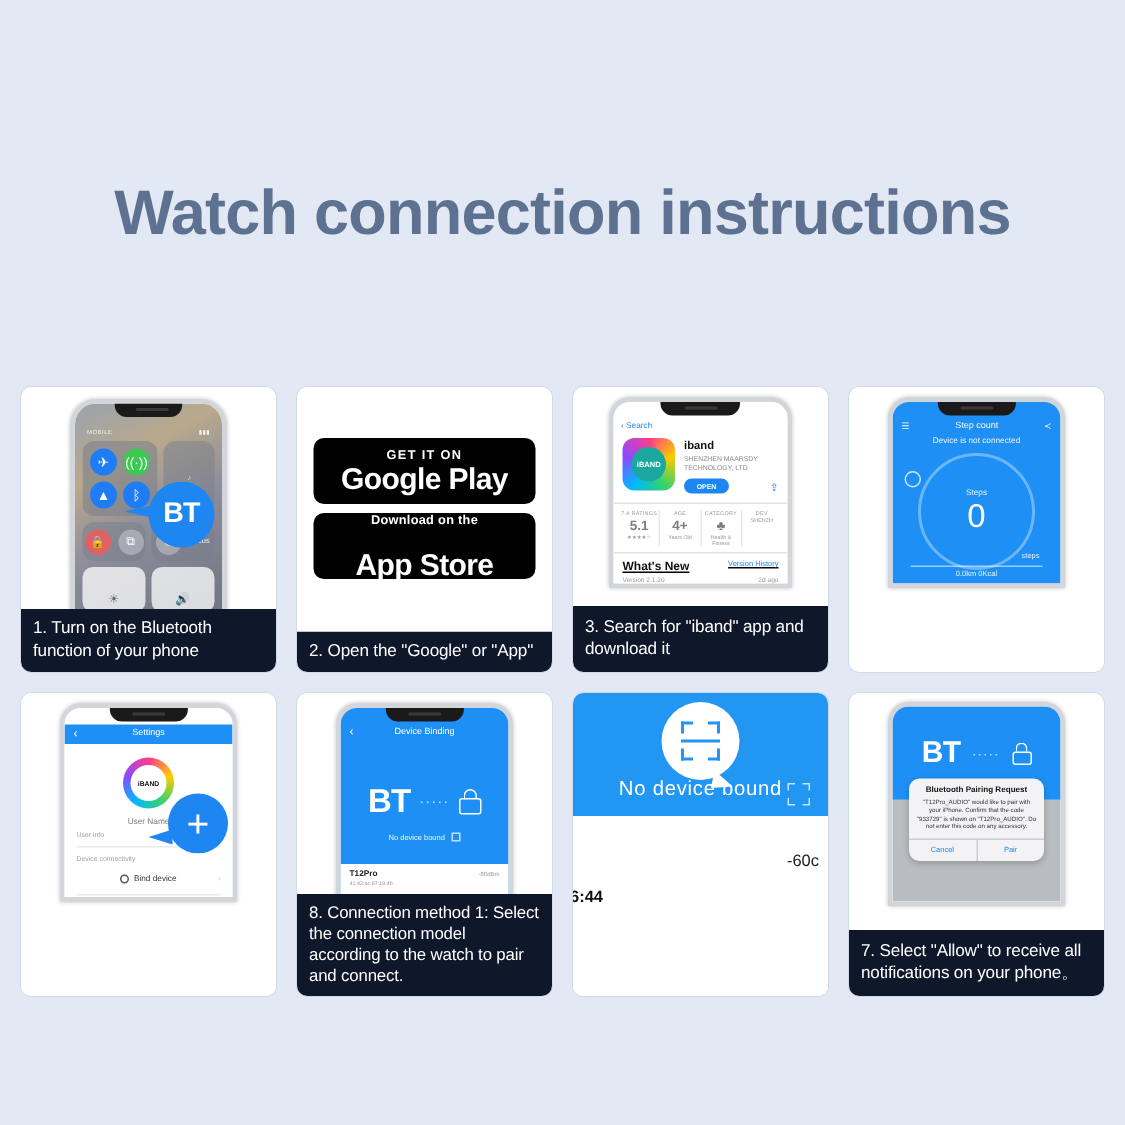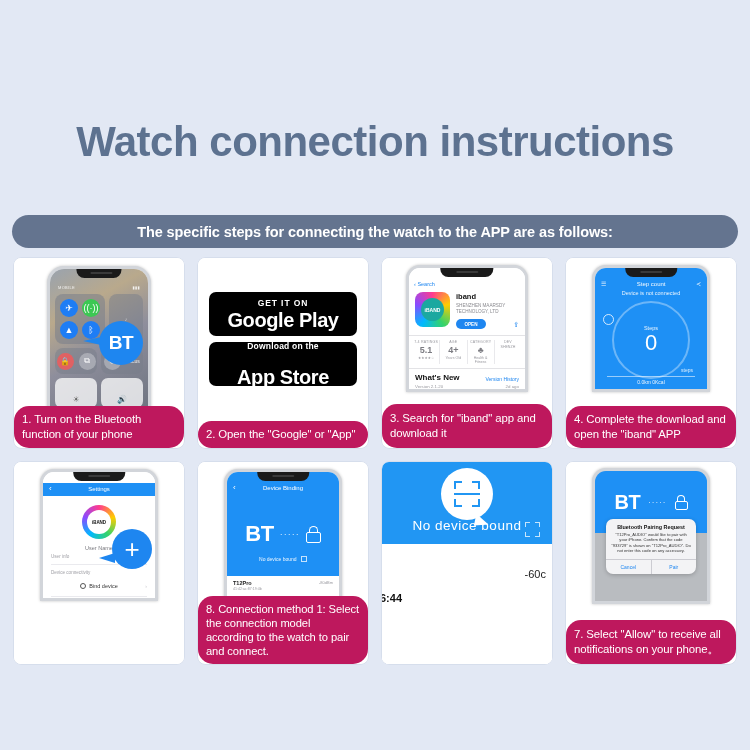--- a/index.html
+++ b/index.html
@@ -51,28 +51,27 @@
     position: relative;
     display: flex; flex-direction: column;
     box-shadow: 0 0 0 0.5px rgba(140,155,185,0.25);
   }
   .card-media {
     flex: 1 1 auto; position: relative; overflow: hidden;
     background: #ffffff;
     display: flex; align-items: flex-start; justify-content: center;
   }
   .card-caption {
-    background: #be185d;
+    background: #0f172a;
     color: #ffffff;
     font-size: 11.4px;
     line-height: 14.5px;
     padding: 6px 8px 7px 8px;
     letter-spacing: -0.1px;
     flex: 0 0 auto;
-    border-radius: 15px;
   }
   .cap3 { padding-top: 7px; padding-bottom: 8px; }
   .cap6 { font-size: 11.2px; line-height: 14px; padding-bottom: 6px; }
 
   
   .phone {
     position: relative;
     border: 3px solid #d2d5da;
     border-radius: 17px 17px 0 0;
     background: #fff;
@@ -183,22 +182,22 @@
   .as-name { font-size:7.5px; font-weight:bold; color:#111; }
   .as-dev { font-size:4.6px; color:#8a8a8f; line-height:6px; margin-top:2px;}
   .as-open { margin-top:4px; width:30px;height:10px;border-radius:5px;background:#1e86f0;
              color:#fff;font-size:4.6px;font-weight:bold;display:flex;align-items:center;justify-content:center;}
   .as-stats { display:flex; border-top:0.5px solid #e3e3e6; margin-top:6px; padding:4px 4px 4px 4px;}
   .as-stat { flex:1; text-align:center; border-right:0.5px solid #e9e9ec;}
   .as-stat:last-child{border-right:none;}
   .as-stat-lbl{font-size:3.6px;color:#9a9aa0;letter-spacing:.2px;}
   .as-stat-val{font-size:9px;color:#7c7c82;font-weight:bold;margin:1px 0;}
   .as-stat-sub{font-size:3.6px;color:#9a9aa0;}
-  .as-whats { display:flex; justify-content:space-between; align-items:flex-end;
-              border-top:0.5px solid #e3e3e6; padding:4px 6px 1px 6px;}
+  .as-whats { display:flex; justify-content:space-between; align-items:flex-start;
+              border-top:0.5px solid #e3e3e6; padding:4px 6px 1px 6px;text-decoration:underline;}
   .as-whats b{font-size:8px;color:#111;}
   .as-whats i{font-size:5px;color:#1e86f0;font-style:normal;}
   .as-ver{display:flex;justify-content:space-between;padding:1px 6px;font-size:4.4px;color:#9a9aa0;}
 
   
   .c4-phone { width: 118px; height: 127px; margin-top: 7px; border-radius: 14px 14px 0 0;}
   .steps { position:absolute; inset:0; background:#1e90f5; padding-top:11px; color:#fff;}
   .steps-bar{display:flex;justify-content:space-between;align-items:center;padding:1px 6px;}
   .steps-bar span{font-size:6px;opacity:.95;}
   .steps-sub{text-align:center;font-size:5.5px;opacity:.9;margin-top:2px;}
@@ -322,23 +321,20 @@
   .dlg-btn{flex:1;text-align:center;font-size:5px;color:#1e86f0;padding:4px 0;}
   .dlg-btn:first-child{border-right:.5px solid #ccccd2;}
 </style>
 </head>
 <body>
 
 <div class="page">
 
   <div class="title">Watch connection instructions</div>
 
-  <div class="banner">
-    <span class="banner-text">The specific steps for connecting the watch to the APP are as follows:</span>
-  </div>
 
   <div class="grid">
 
     <div class="card">
       <div class="card-media">
         <div class="phone c1-phone">
           <div class="notch"></div>
           <div class="cc">
             <div class="cc-status">
               <span>MOBILE</span>
@@ -459,21 +455,20 @@
             <div class="steps-ring">
               <div class="lbl">Steps</div>
               <div class="num">0</div>
             </div>
             <div class="steps-foot">steps</div>
             <div class="steps-rule"></div>
             <div class="steps-kcal">0.0km  0Kcal</div>
           </div>
         </div>
       </div>
-      <div class="card-caption">4. Complete the download and open the "iband" APP</div>
     </div>
 
     <div class="card">
       <div class="card-media">
         <div class="phone c5-phone">
           <div class="notch"></div>
           <div class="st">
             <div class="st-nav">Settings</div>
             <div class="st-logo">
                 <span>iBAND</span>

